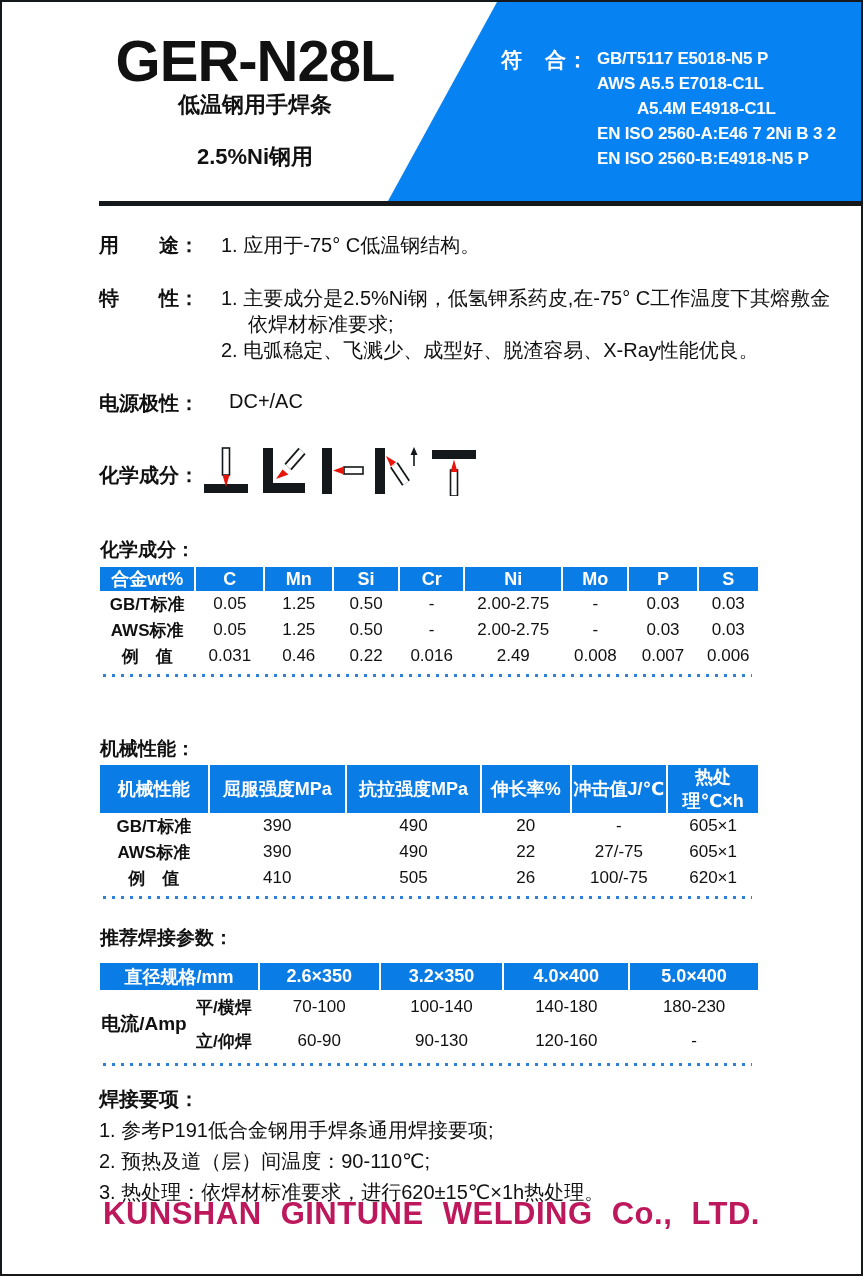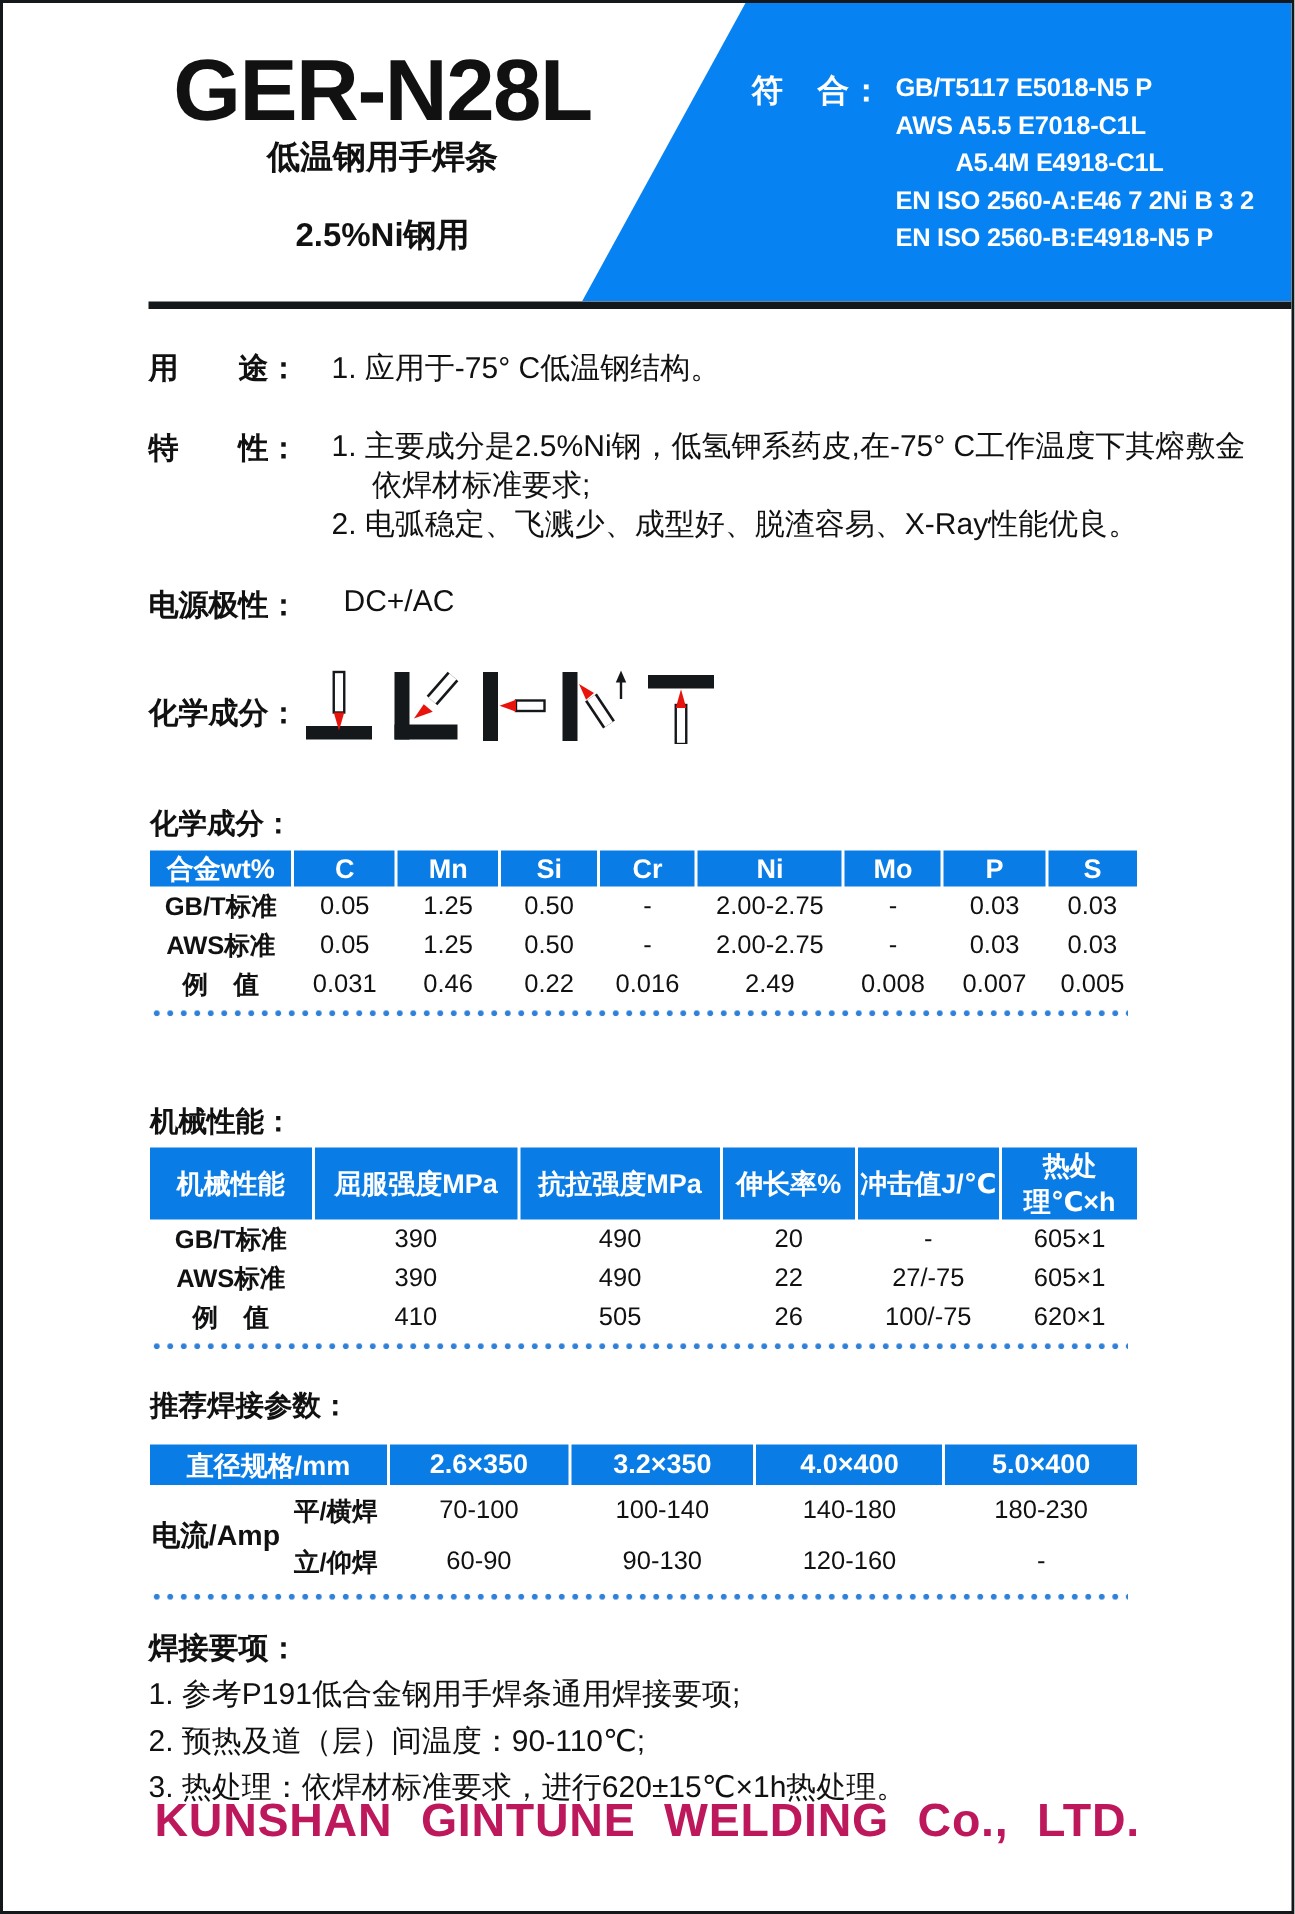--- a/index.html
+++ b/index.html
@@ -190,21 +190,21 @@
       </tr>
       <tr>
         <td class="rowlbl">例　值</td>
         <td>0.031</td>
         <td>0.46</td>
         <td>0.22</td>
         <td>0.016</td>
         <td>2.49</td>
         <td>0.008</td>
         <td>0.007</td>
-        <td>0.005</td>
+        <td>0.006</td>
       </tr>
     </tbody>
       </table>
     <div class="dotline"></div>
   </div>
 
   <div class="tsec mech">
     <div class="ttl">机械性能：</div>
     <table class="t">
       <colgroup>

